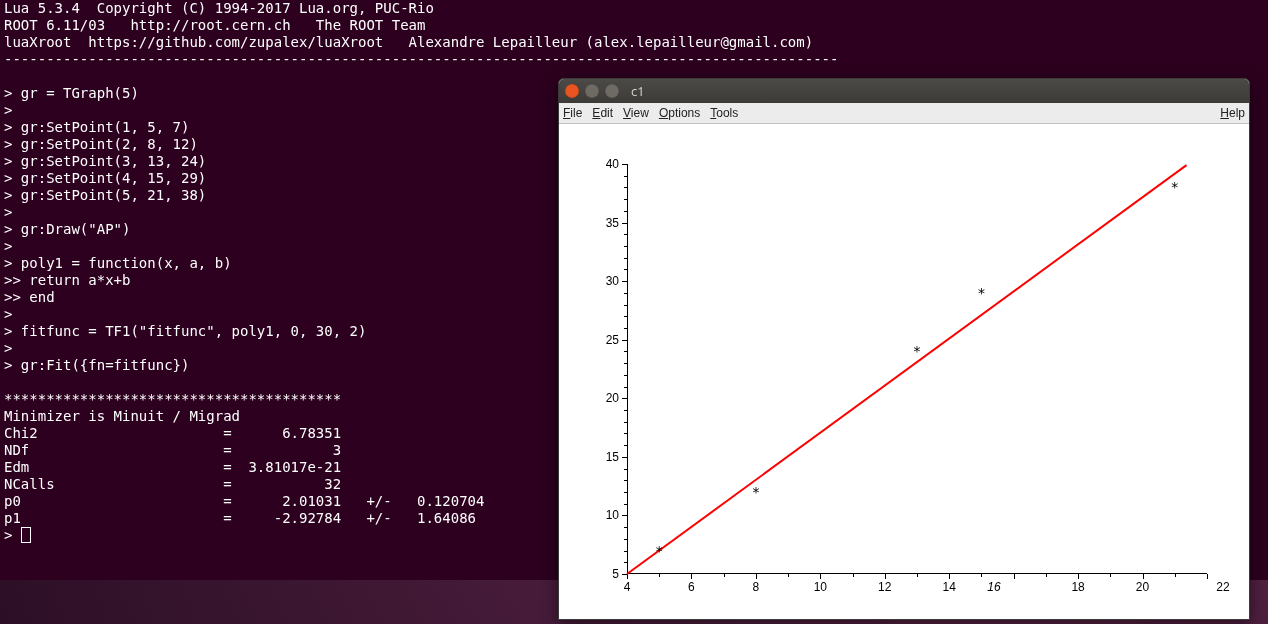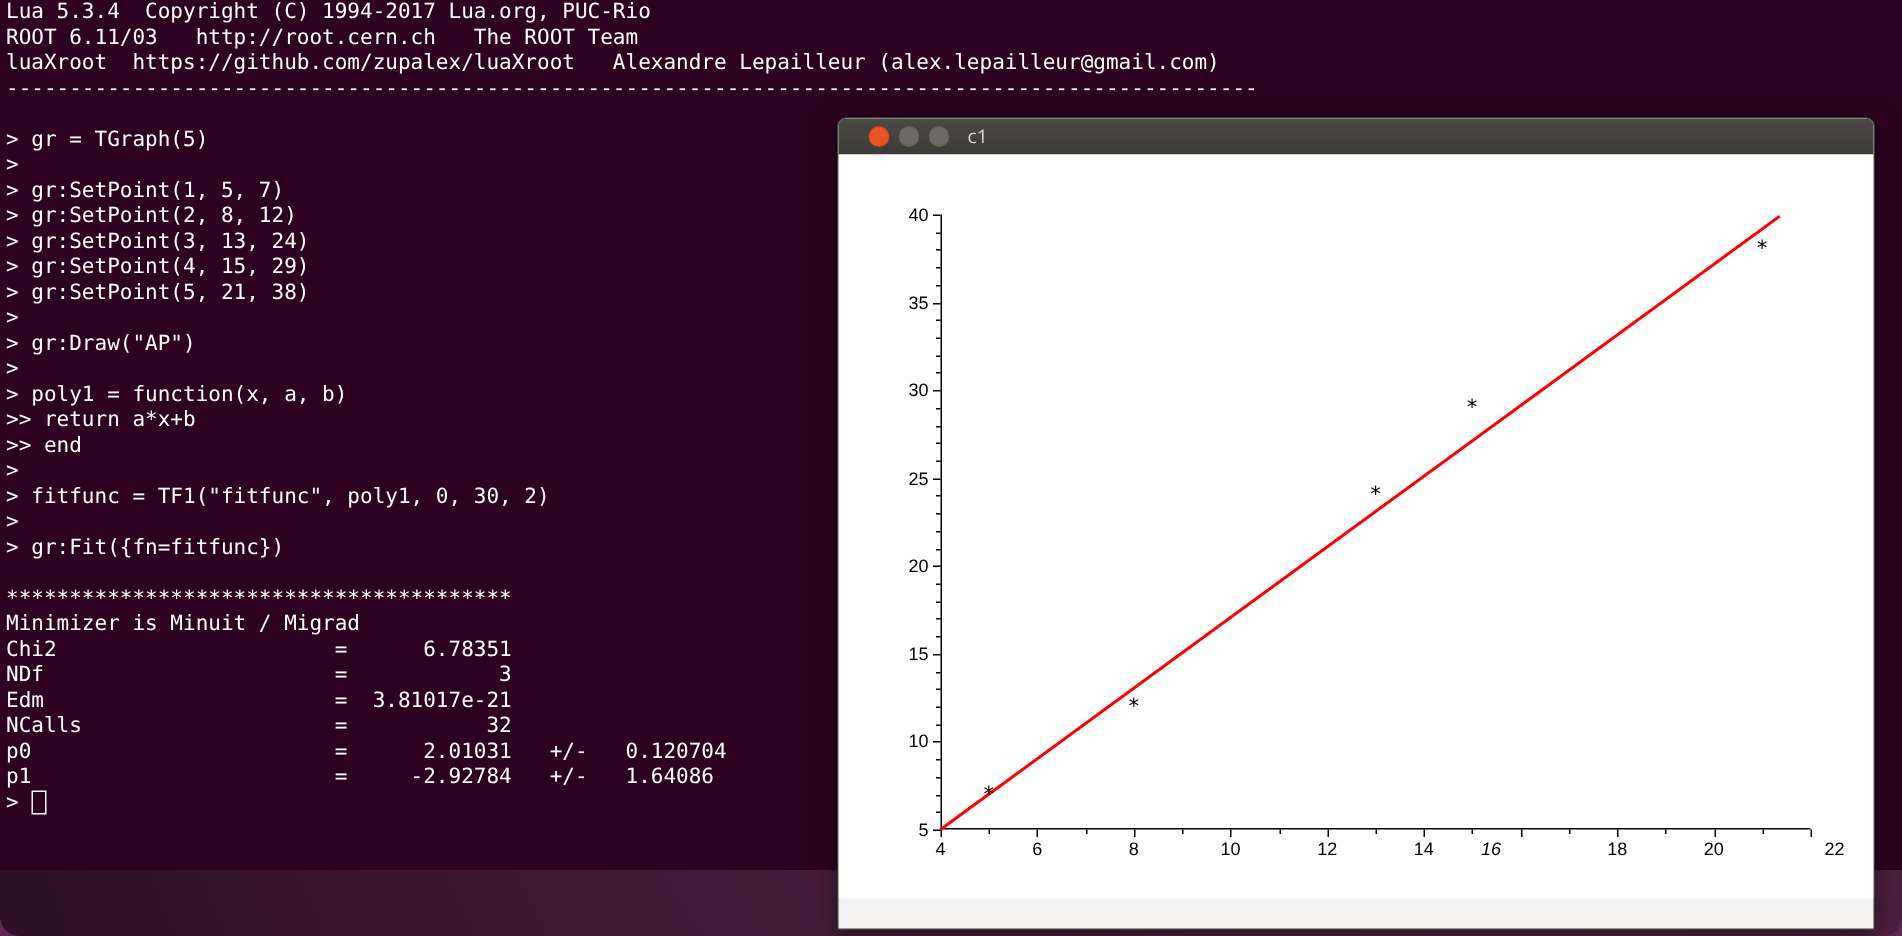--- a/index.html
+++ b/index.html
@@ -9,21 +9,20 @@
     height: 624px;
     overflow: hidden;
     background: #5e2750;
     font-family: monospace;
   }
   .desktop {
     position: relative;
     width: 1268px;
     height: 624px;
     background: radial-gradient(circle at 80% 40%, #7a2b52 0%, #4e1f3f 40%, #2c0f26 100%);
-    border-radius: 13px;
   }
   
   .terminal {
     position: absolute;
     left: 0;
     top: 0;
     width: 1268px;
     height: 580px;
     background: #2c001e;
     color: #ffffff;
@@ -52,21 +51,21 @@
     border: 1px solid #3c3b37;
     box-shadow: 0 4px 16px rgba(0,0,0,0.5);
     border-radius: 6px 6px 0 0;
     overflow: hidden;
   }
   .titlebar {
     height: 24px;
     background: linear-gradient(#4b4a46, #3c3b37);
     display: flex;
     align-items: center;
-    padding: 0 20px;
+    padding: 0 6px;
     gap: 6px;
     color: #dfdbd2;
     font-family: Ubuntu, sans-serif;
     font-size: 13px;
   }
   .wbtn {
     width: 14px;
     height: 14px;
     border-radius: 50%;
     display: inline-block;
@@ -204,20 +203,29 @@
 p0                        =      2.01031   +/-   0.120704
 p1                        =     -2.92784   +/-   1.64086
 <div>&gt; <span class="cursor"></span></div></div>
 
   <div class="root-window">
     <div class="titlebar">
       <span class="wbtn close"></span>
       <span class="wbtn min"></span>
       <span class="wbtn max"></span>
       <span class="wtitle">c1</span>
+    </div>
+    <div class="menubar">
+      <span class="menuitem"><u>F</u><span>ile</span></span>
+      <span class="menuitem"><u>E</u><span>dit</span></span>
+      <span class="menuitem"><u>V</u><span>iew</span></span>
+      <span class="menuitem"><u>O</u><span>ptions</span></span>
+      <span class="menuitem"><u>T</u><span>ools</span></span>
+      <span class="spacer"></span>
+      <span class="menuitem"><u>H</u><span>elp</span></span>
     </div>
     <div class="canvas">
       <div class="plot-area" id="plot">
         <div class="axis-y"></div>
         <div class="axis-x"></div>
       <div class="tick-y" style="top: 410px;"></div>
           <div class="ylab" style="top: 410px;">5</div>
           <div class="tick-y" style="top: 351.429px;"></div>
           <div class="ylab" style="top: 351.429px;">10</div>
           <div class="tick-y" style="top: 292.857px;"></div>

